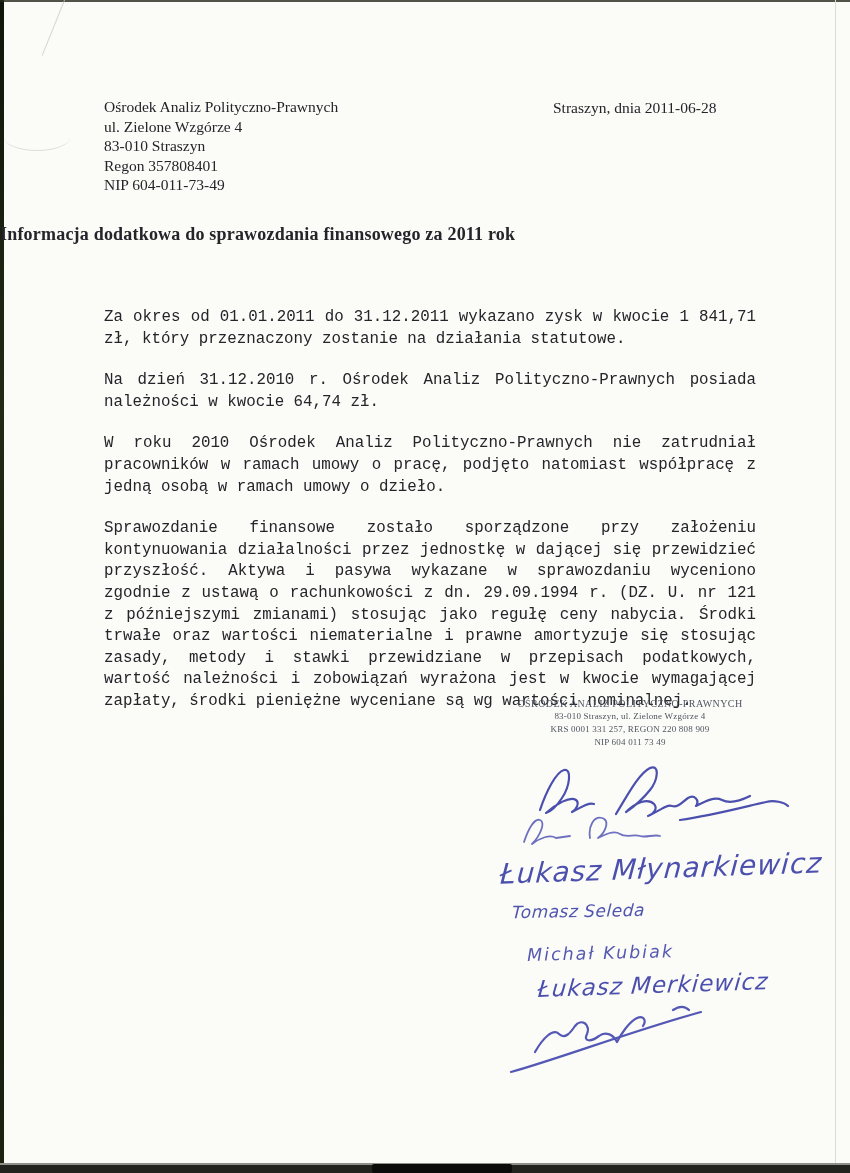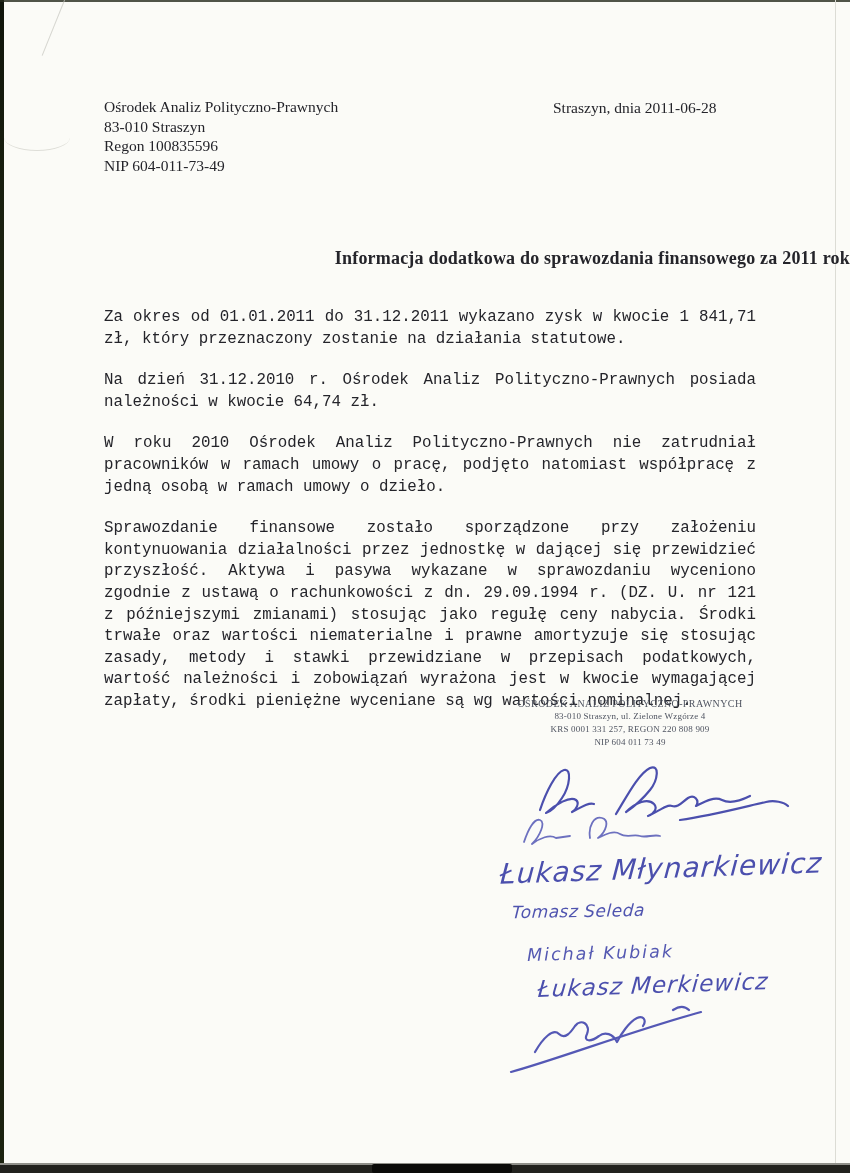--- a/index.html
+++ b/index.html
@@ -18,21 +18,21 @@
   .edge-blob   { left:372px; top:1164px; width:140px; height:9px; background:#0b0b09; border-radius:2px; }
   .edge-right  { left:835px; top:0; width:1px; height:1173px; background:#dcdcd5; }
   .crease-1 { position:absolute; left:54px; top:-8px; width:1px; height:66px;
               background:#c8c8c1; transform:rotate(22deg); opacity:.75; }
   .crease-2 { position:absolute; left:4px; top:124px; width:66px; height:26px;
               border-bottom:1px solid #d2d2cb; border-radius:50%; opacity:.7; }
 
   
   .sender { position:absolute; left:104px; top:97px; font-size:15.5px; line-height:19.6px; }
   .dateline { position:absolute; left:553px; top:99px; font-size:15.5px; }
-  .title { position:absolute; left:0; top:248px; width:850px; margin:0; text-align:right;
+  .title { position:absolute; left:0; top:224px; width:850px; margin:0; text-align:left;
            font-size:18px; font-weight:bold; letter-spacing:.2px; }
   .bodytext { position:absolute; left:104px; top:307px; width:652px;
               font-size:15.8px; line-height:21.6px; text-align:justify;font-family:Liberation Mono, monospace; }
   .bodytext p { margin:0 0 20px 0; }
 
   
   .stamp { position:absolute; left:505px; top:697px; width:250px; text-align:center;
            color:#414654; line-height:13px; opacity:.92; }
   .stamp .s-line { font-size:9px; letter-spacing:.2px; }
   .stamp .s-first { font-size:10px; letter-spacing:.4px; }
@@ -59,22 +59,23 @@
   <div class="edge edge-top"></div>
   <div class="edge edge-right"></div>
   <div class="edge edge-bottom-line"></div>
   <div class="edge edge-bottom"></div>
   <div class="edge edge-blob"></div>
   <div class="crease-1"></div>
   <div class="crease-2"></div>
 
   <div class="sender">
     <div>Ośrodek Analiz Polityczno-Prawnych</div>
+    <div>ul. Zielone Wzgórze 4</div>
     <div>83-010 Straszyn</div>
-    <div>Regon 100835596</div>
+    <div>Regon 357808401</div>
     <div>NIP  604-011-73-49</div>
   </div>
 
   <div class="dateline">Straszyn, dnia 2011-06-28</div>
 
   <h1 class="title">Informacja dodatkowa do sprawozdania finansowego za 2011 rok</h1>
 
   <div class="bodytext">
     <p>Za okres od 01.01.2011 do 31.12.2011 wykazano zysk w kwocie  1 841,71 zł, który przeznaczony zostanie na działania statutowe.</p>
     <p>Na dzień 31.12.2010 r. Ośrodek Analiz Polityczno-Prawnych posiada należności w kwocie 64,74 zł.</p>

